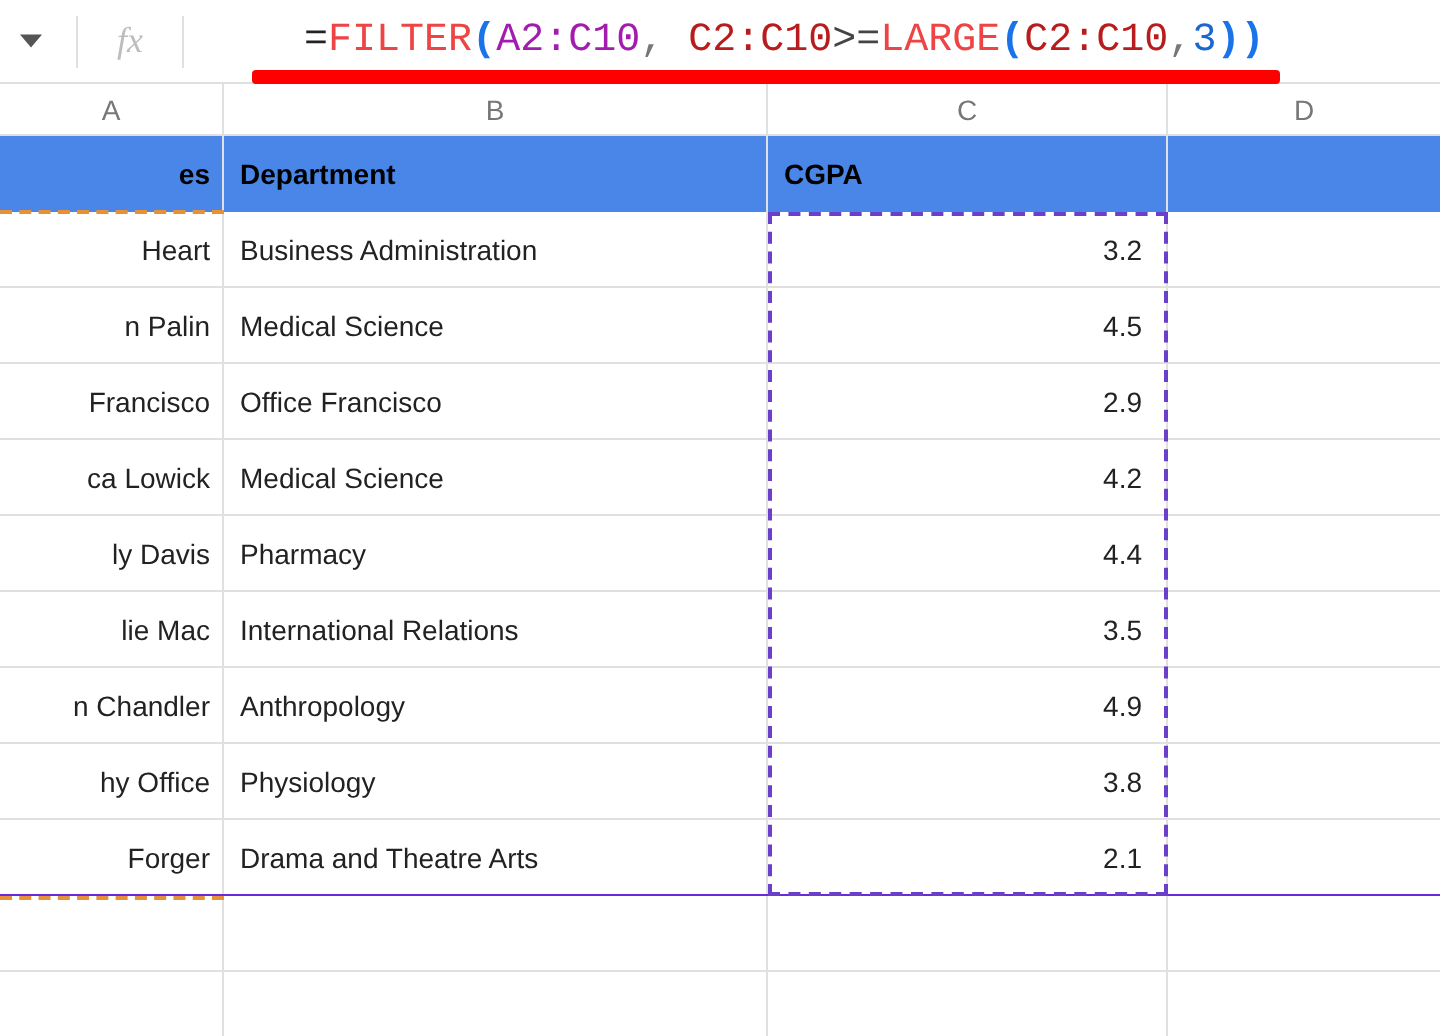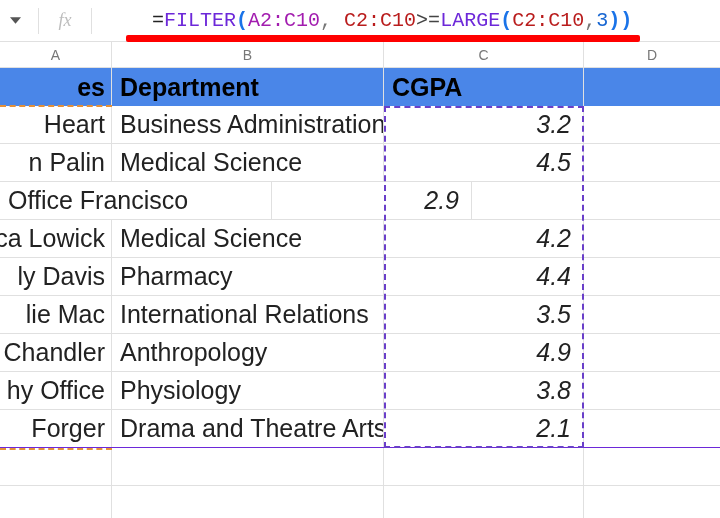--- a/index.html
+++ b/index.html
@@ -39,21 +39,21 @@
   }
   .formula-input {
     flex:1;
     font-family: "Courier New", monospace;
     font-size: 20px;
     white-space: pre;
     padding: 2px 4px;
     position: relative;
   }
   .formula-input .eq { color:#222; }
-  .formula-input .func { color:#6d28d9; }
+  .formula-input .func { color:#ef4444; }
   .formula-input .paren-outer { color:#1a73e8; font-weight:bold;}
   .formula-input .rangeA { color:#a21caf; }
   .formula-input .rangeC { color:#b91c1c; }
   .formula-input .comma { color:#777; }
   .formula-input .op { color:#444; }
   .formula-input .paren-inner { color:#1a73e8; font-weight:bold;}
   .formula-input .num { color:#1967d2; }
   .formula-underline {
     position:absolute;
     left:126px;
@@ -90,25 +90,25 @@
     background:#4a86e8;
     color:#000;
     font-weight:bold;
     border-bottom:none;
   }
   .grid-row.header-row { border-bottom:none; }
   .cell {
     border-right:1px solid #e0e0e0;
     padding:0 8px;
     display:flex; align-items:center;
-    font-size:25px;
+    font-size:14px;
     overflow:hidden; white-space:nowrap;
   }
   .cell.colA { justify-content:flex-end; padding-right:6px; }
-  .cell.colC.num { justify-content:flex-end; padding-right:12px;font-style:italic;}
+  .cell.colC.num { justify-content:flex-end; padding-right:12px;}
   .cell.colD { border-right:none; background:#fff;}
   .cell.empty { background:#fff; }
 
   
   .orange-dash-h {
     position:absolute;
     left:0;
     top:380px; 
     width:112px;
     height:0;
@@ -161,20 +161,21 @@
     <div class="cell colC num">3.2</div>
     <div class="cell colD empty"></div>
   </div>
   <div class="grid-row">
     <div class="cell colA">n Palin</div>
     <div class="cell colB">Medical Science</div>
     <div class="cell colC num">4.5</div>
     <div class="cell colD empty"></div>
   </div>
   <div class="grid-row">
+    <div class="cell colA">Francisco</div>
     <div class="cell colB">Office Francisco</div>
     <div class="cell colC num">2.9</div>
     <div class="cell colD empty"></div>
   </div>
   <div class="grid-row">
     <div class="cell colA">ca Lowick</div>
     <div class="cell colB">Medical Science</div>
     <div class="cell colC num">4.2</div>
     <div class="cell colD empty"></div>
   </div>

